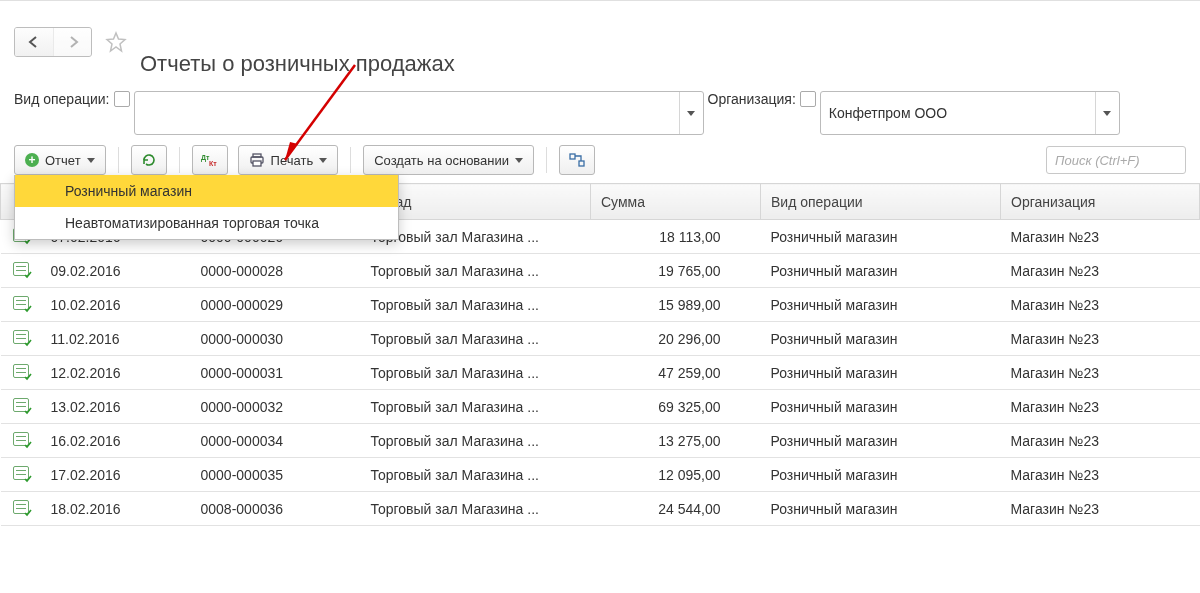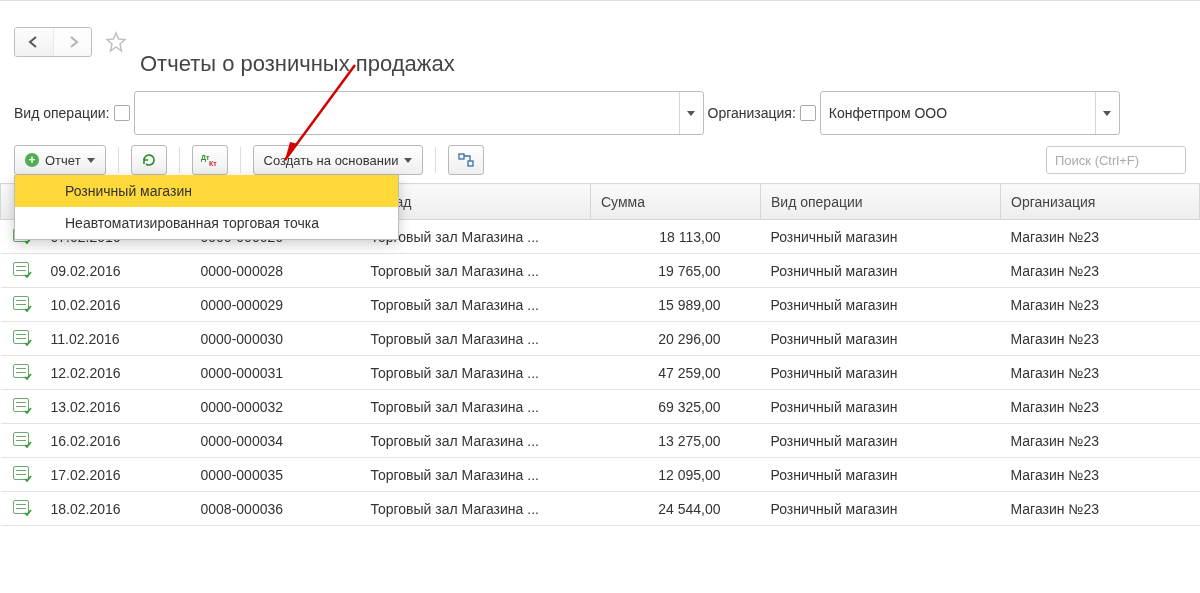--- a/index.html
+++ b/index.html
@@ -29,21 +29,21 @@
     display:flex; align-items:center; justify-content:center;
     background: linear-gradient(#fdfdfd,#f1f1f1);
     cursor:pointer;
   }
   .nav-btn + .nav-btn { border-left:1px solid #d0d0d0; }
   .star-icon { width:28px; height:28px; display:flex; align-items:center; justify-content:center; color:#bdbdbd; }
   .page-title { font-size: 22px; font-weight: 400; color:#444;margin-top:44px; }
 
   
   .filterbar {
-    display:flex; align-items:center; gap:4px;
+    display:flex; align-items:flex-start; gap:4px;
     padding: 4px 8px 10px 14px;
   }
   .filterbar label { font-size:14px; color:#333; }
   .chk { width:16px; height:16px; border:1px solid #aaa; border-radius:2px; background:#fff; display:inline-block; vertical-align:middle; }
   .combo {
     position:relative; height:44px; border:1px solid #bbb; border-radius:3px; background:#fff;
     display:flex; align-items:center; padding:0 28px 0 8px;
   }
   .combo .drop {
     position:absolute; right:0; top:0; bottom:0; width:24px; border-left:1px solid #d6d6d6;
@@ -63,21 +63,21 @@
     height:30px; border:1px solid #b8b8b8; border-radius:3px;
     background: linear-gradient(#ffffff,#efefef);
     display:flex; align-items:center; gap:6px; padding:0 10px; cursor:pointer;
     font-size:13px; color:#333;
   }
   .tbtn.icon-only { width:36px; padding:0; justify-content:center; }
   .sep { width:1px; height:26px; background:#ddd; margin:0 2px; }
   .search-box {
     margin-left:auto;
     height:28px; width:140px; border:1px solid #c8c8c8; border-radius:3px;
-    padding:0 8px; display:flex; align-items:center; color:#aaa; font-size:13px;
+    padding:0 8px; display:flex; align-items:center; color:#aaa; font-size:13px;font-style:italic;
   }
 
   
   .dropdown {
     position:absolute; left:14px; top:30px; z-index:10;
     width:385px; background:#fff; border:1px solid #bdbdbd; border-top:none;
     box-shadow:0 4px 12px rgba(0,0,0,.2);
   }
   .dropdown .ditem {
     height:32px; display:flex; align-items:center; padding-left:50px;
@@ -183,20 +183,29 @@
         <path d="M3 8a5 5 0 1 1 2 4" stroke="#2e8b2e" stroke-width="1.6" fill="none"></path>
         <path d="M3 12 L3 8 L7 8" stroke="#2e8b2e" stroke-width="1.6" fill="none"></path>
       </svg>
   </div>
   <div class="sep"></div>
   <div class="tbtn icon-only">
     <svg width="18" height="14">
         <text x="0" y="7" font-size="7" fill="#2e8b2e" font-weight="bold">Дт</text>
         <text x="8" y="13" font-size="7" fill="#c62828" font-weight="bold">Кт</text>
       </svg>
+  </div>
+  <div class="tbtn">
+    <svg width="16" height="14">
+        <rect x="2" y="4" width="12" height="6" rx="1" fill="none" stroke="#556" stroke-width="1.3"></rect>
+        <rect x="4" y="1" width="8" height="3" fill="none" stroke="#556" stroke-width="1.3"></rect>
+        <rect x="4" y="8" width="8" height="5" fill="#fff" stroke="#556" stroke-width="1.3"></rect>
+      </svg>
+    <span>Печать</span>
+    <span class="caret-down"></span>
   </div>
   <div class="sep"></div>
   <div class="tbtn">
     <span>Создать на основании</span>
     <span class="caret-down"></span>
   </div>
   <div class="sep"></div>
   <div class="tbtn icon-only">
     <svg width="16" height="14">
         <rect x="1" y="1" width="5" height="5" fill="none" stroke="#3a6ea5" stroke-width="1.3"></rect>

